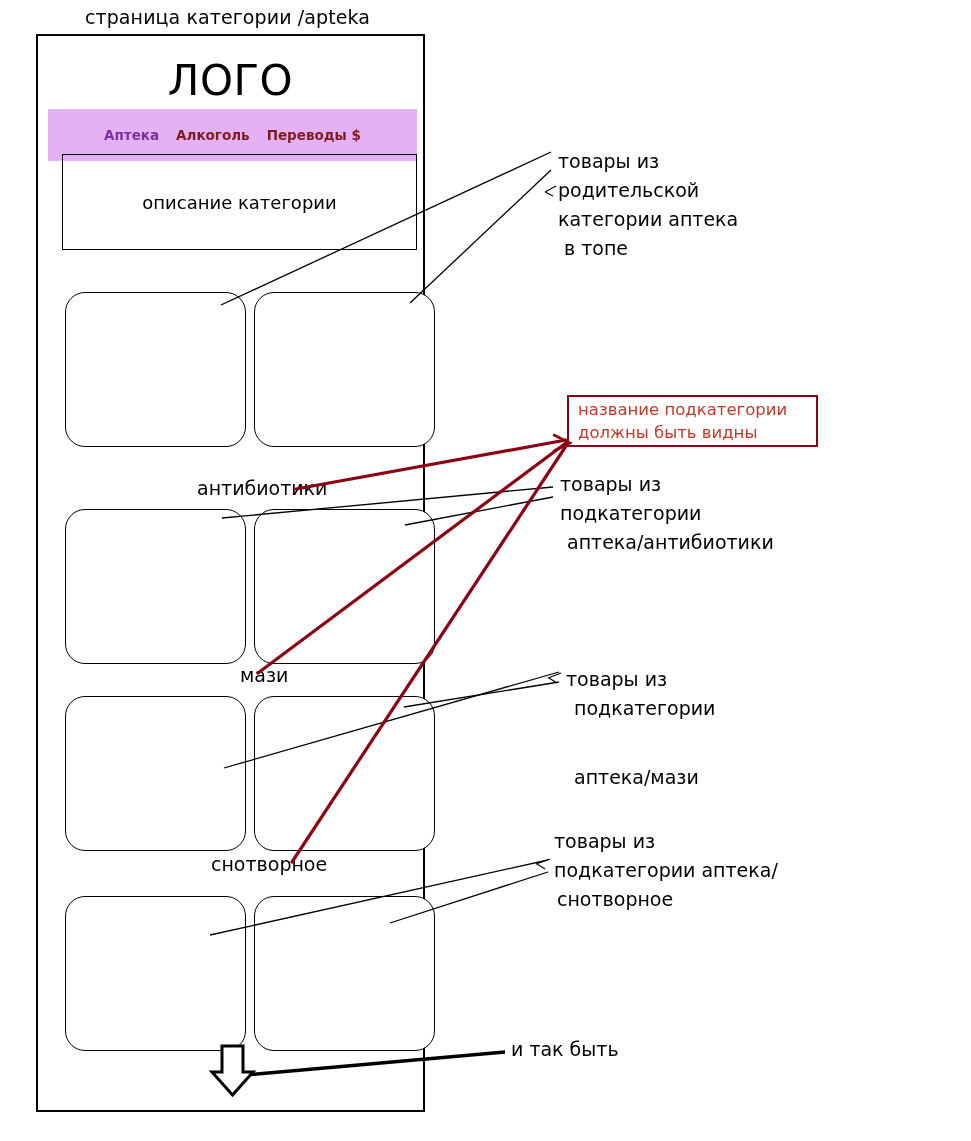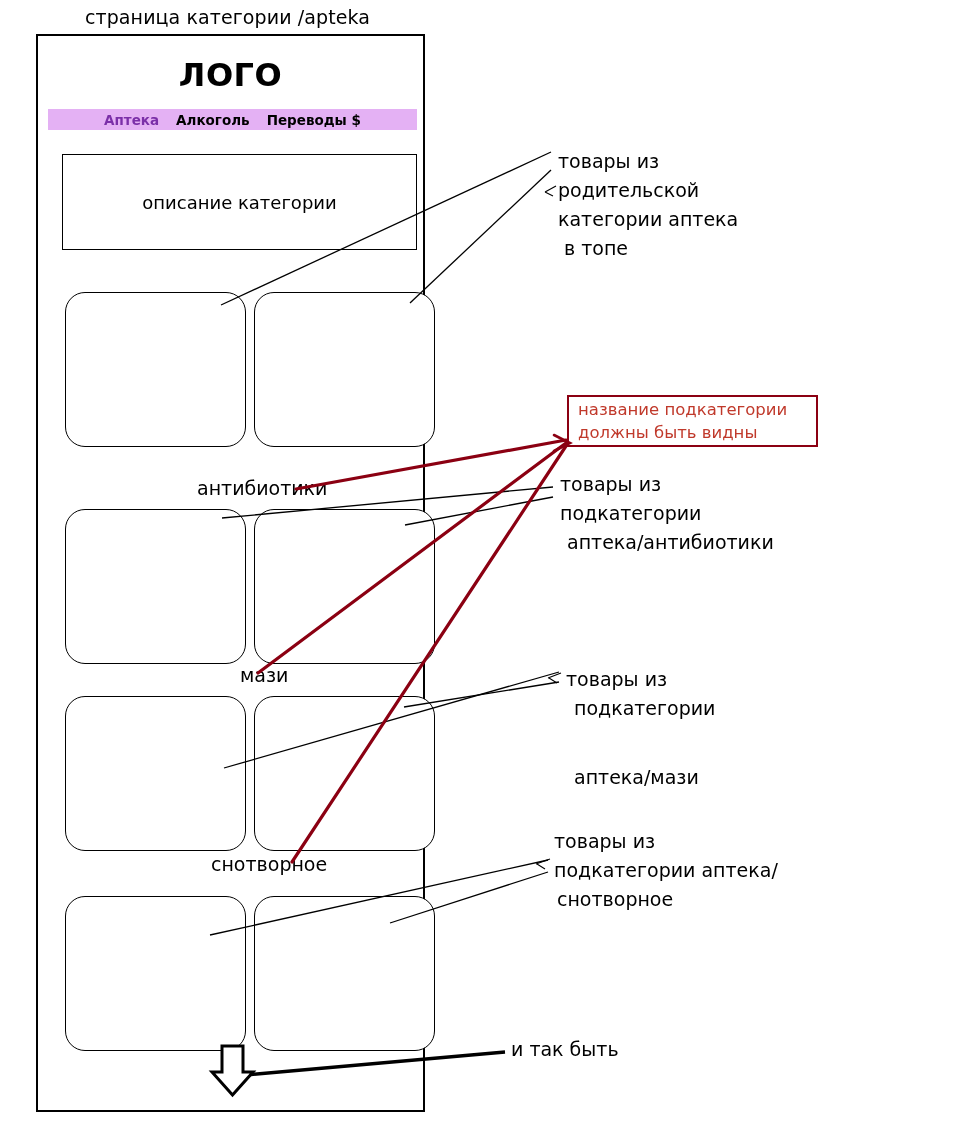--- a/index.html
+++ b/index.html
@@ -46,42 +46,42 @@
     border: 2px solid #000000;
     box-sizing: border-box;
     background: #ffffff;
   }
   .logo {
     position: absolute;
     left: 0;
     top: 20px;
     width: 100%;
     text-align: center;
-    font-size: 32px;
-    font-weight: bold;
+    font-size: 42px;
+    font-weight: normal;
     letter-spacing: 0.5px;
   }
   
   .navbar {
     position: absolute;
     left: 10px;
     top: 73px;
     width: 369px;
-    height: 21px;
+    height: 52px;
     background: #e4b1f4;
     display: flex;
     align-items: center;
     justify-content: center;
     gap: 17px;
     box-sizing: border-box;
   }
   .nav-item {
     font-size: 13.5px;
     font-weight: bold;
-    color: #000000;
+    color: #7f1d1d;
     white-space: nowrap;
   }
   .nav-item.active {
     color: #7b2fa8;
   }
   
   .desc-box {
     position: absolute;
     left: 24px;
     top: 118px;

